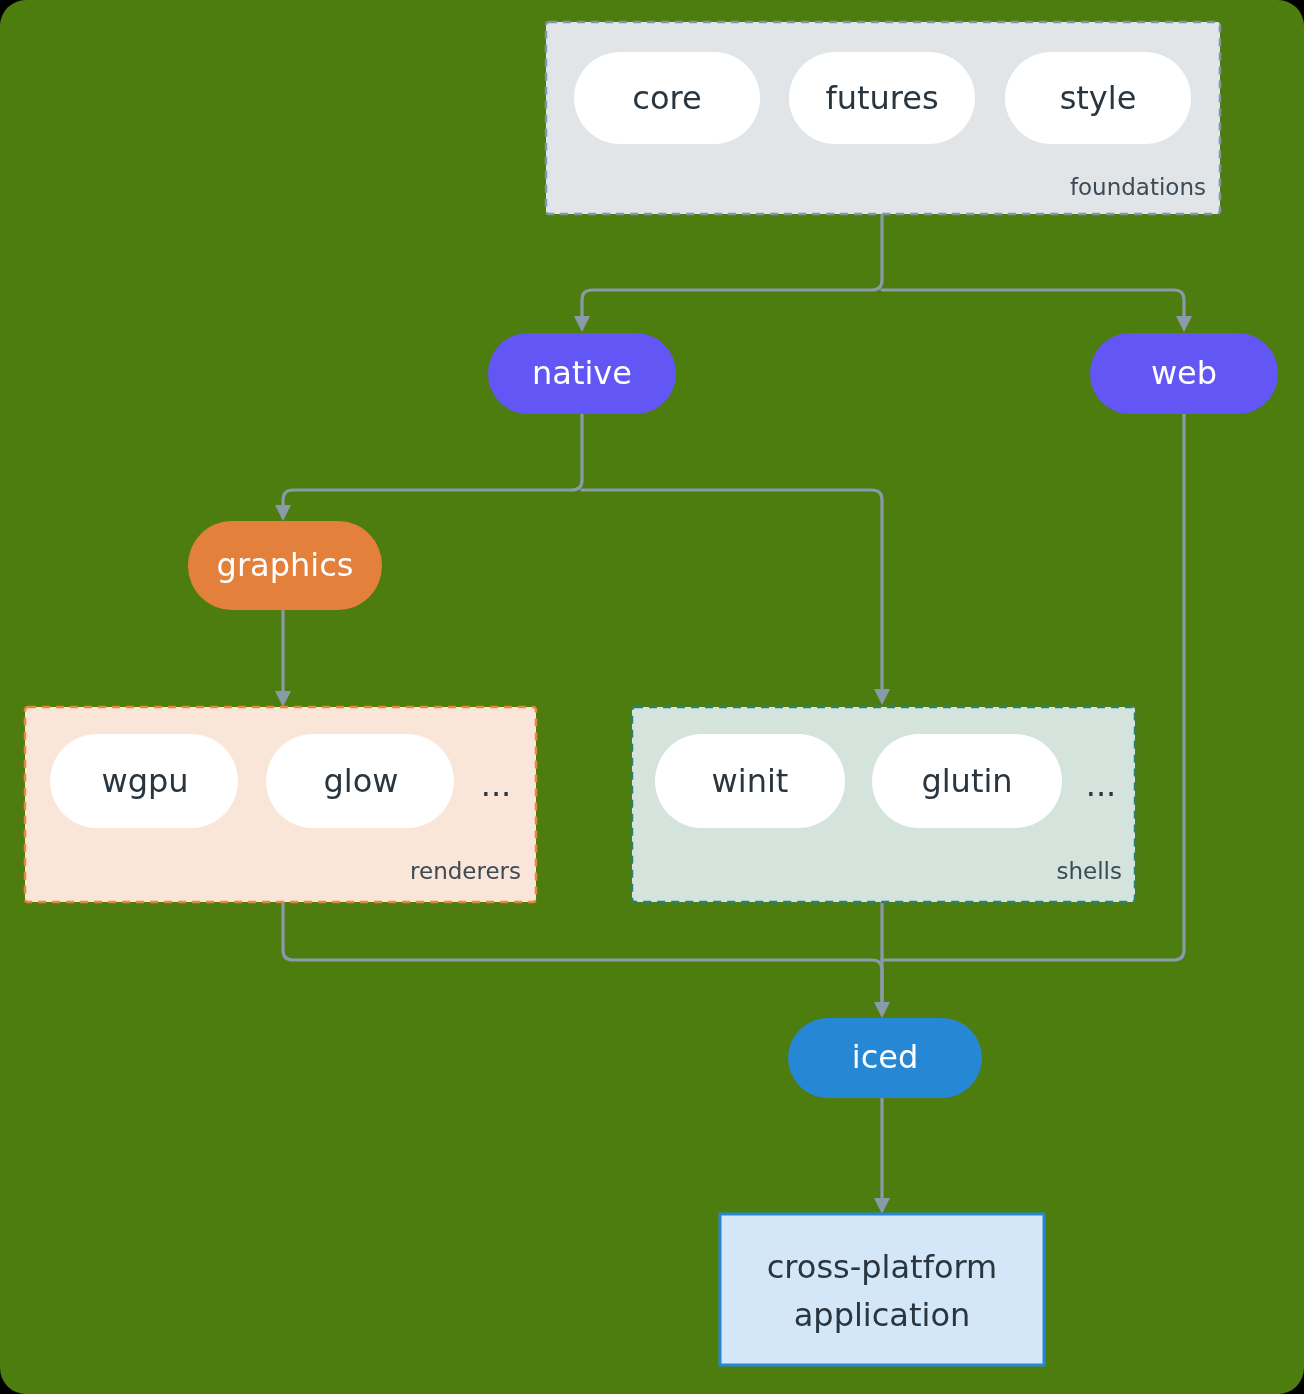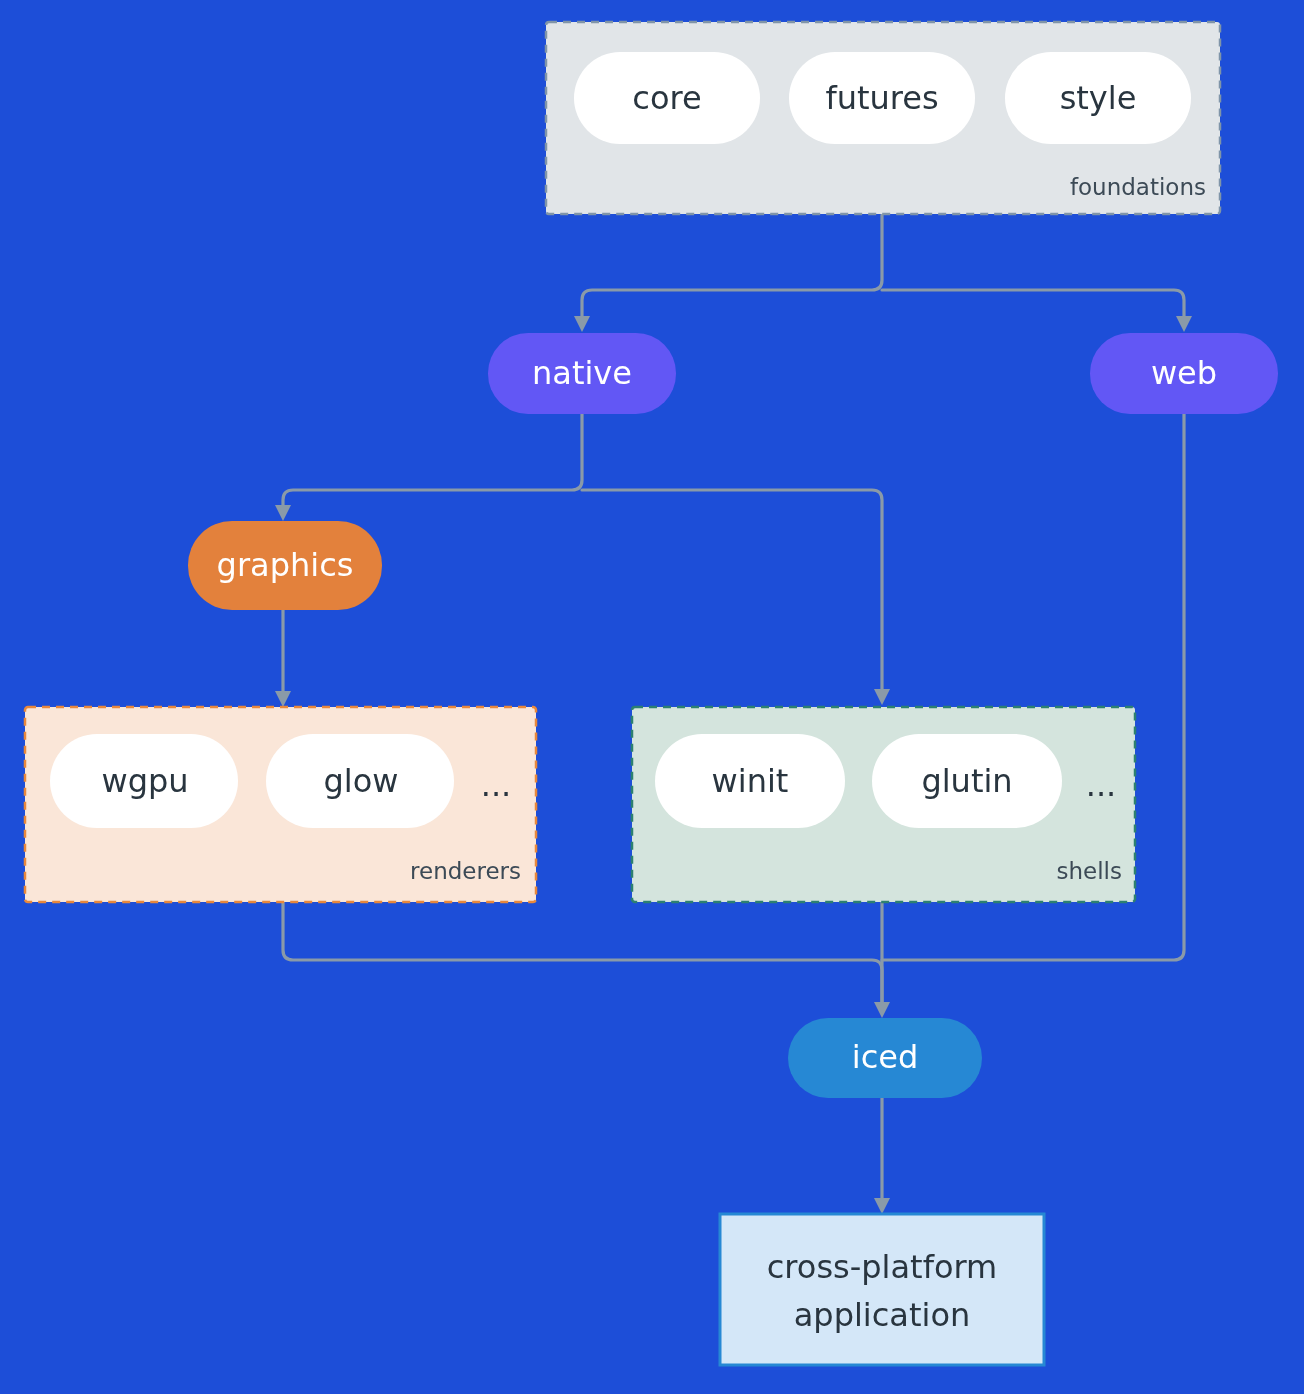--- a/index.html
+++ b/index.html
@@ -5,23 +5,24 @@
 <style>
   html, body {
     margin: 0;
     padding: 0;
     background: #000000;
   }
   #stage {
     position: relative;
     width: 1304px;
     height: 1394px;
-    background: #1d4ed8;
+    background: #4d7c0f;
     overflow: hidden;
     font-family: "DejaVu Sans", "Liberation Sans", sans-serif;
+    border-radius: 26px;
   }
   svg.diagram {
     position: absolute;
     top: 0;
     left: 0;
     width: 1304px;
     height: 1394px;
     display: block;
   }
   .node-label {

